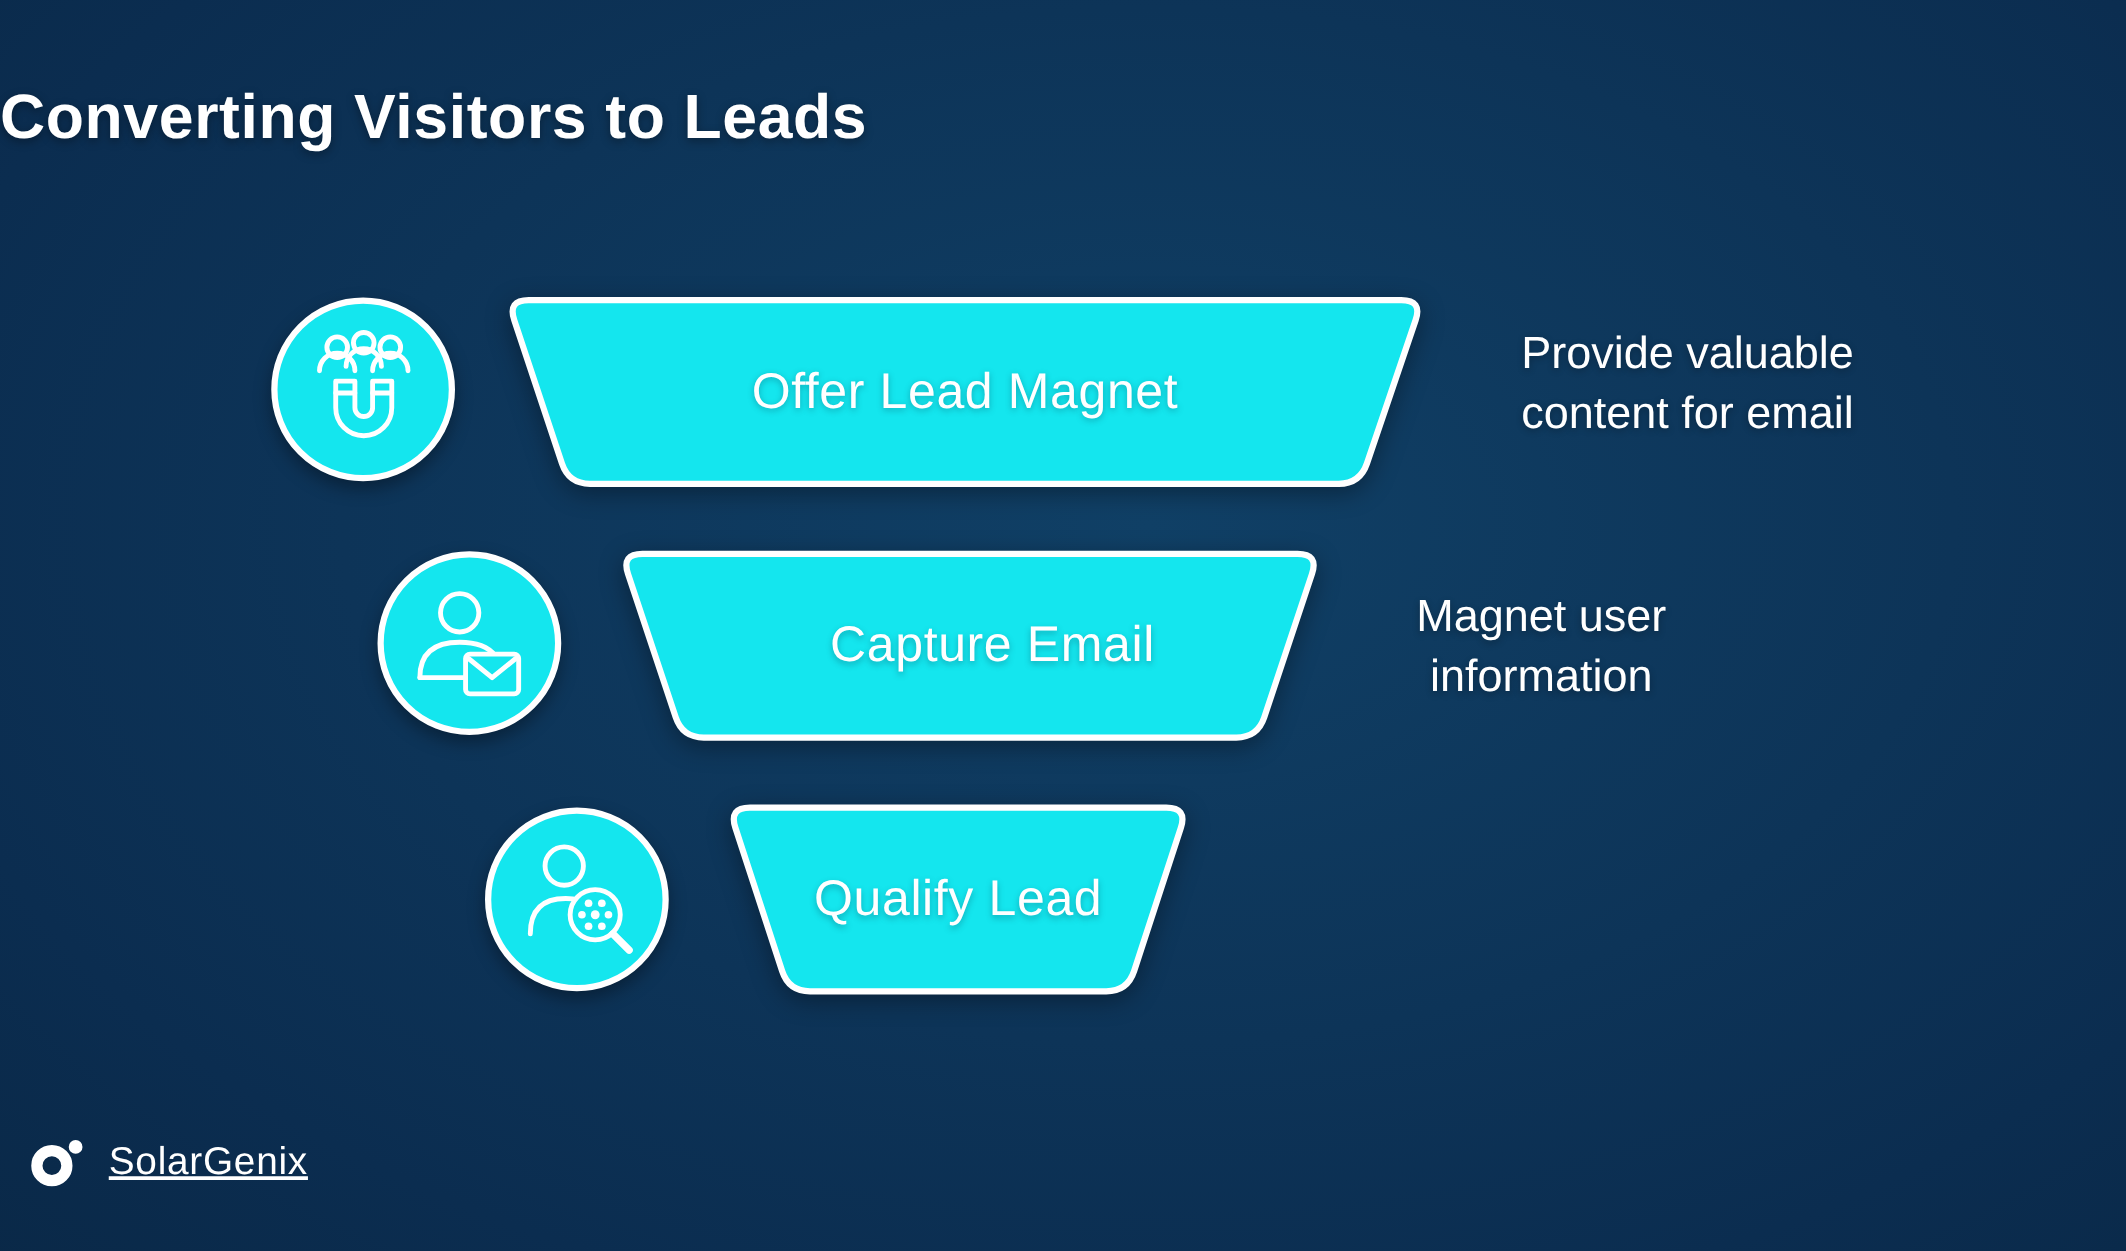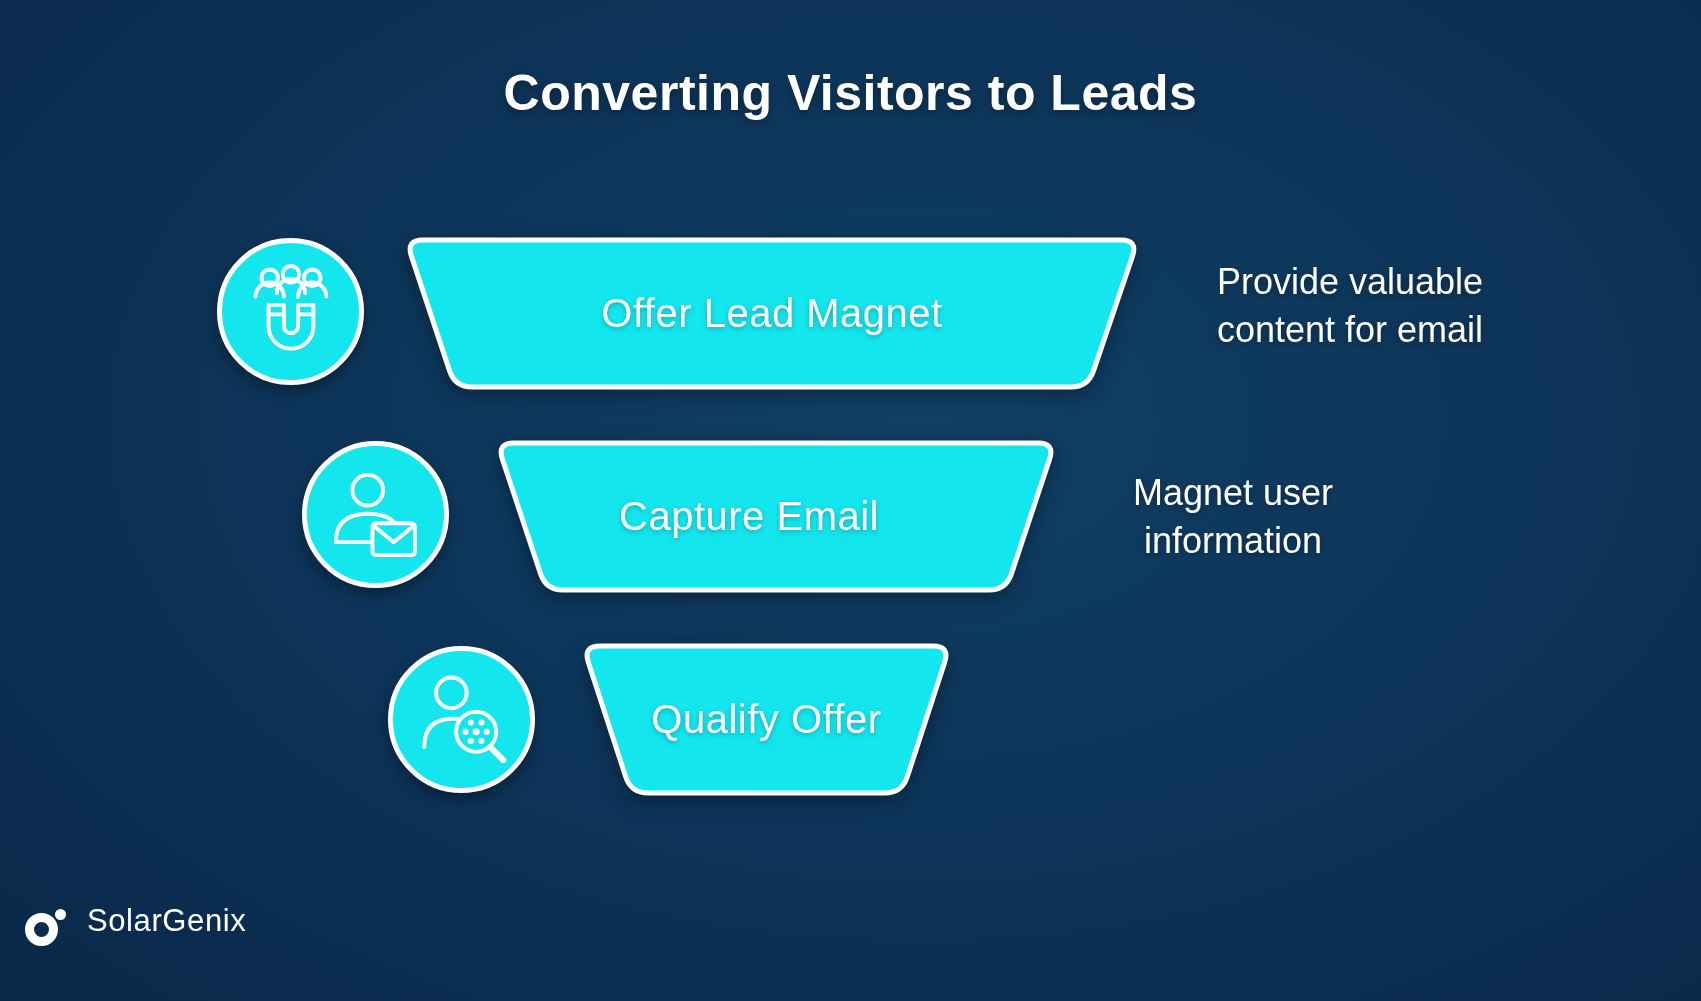--- a/index.html
+++ b/index.html
@@ -7,21 +7,21 @@
     position:relative;
     width:1701px;height:1001px;
     overflow:hidden;
     font-family:"Liberation Sans", sans-serif;
     background:
       radial-gradient(ellipse 1400px 900px at 54% 42%, #104066 0%, #0d3458 46%, #0b2d50 72%, #092745 100%);
     color:#fff;
   }
   .title{
     position:absolute;top:64px;left:0;width:100%;
-    text-align:center;
+    text-align:left;
     font-size:50px;font-weight:700;letter-spacing:.5px;
     color:#fff;
     text-shadow:0 3px 8px rgba(0,0,0,.35);
   }
   .icon-circle{
     position:absolute;width:147px;height:147px;border-radius:50%;
     background:var(--accent);
     border:5px solid #fff;
     box-sizing:border-box;
     display:flex;align-items:center;justify-content:center;
@@ -36,34 +36,34 @@
   .fs1{left:402px;top:236px;}
   .fs2{left:493px;top:439px;}
   .fs3{left:579px;top:642px;}
   .funnel-label{
     position:absolute;display:flex;align-items:center;justify-content:center;
     font-size:40px;font-weight:400;color:#fff;letter-spacing:.5px;
     text-shadow:0 2px 5px rgba(10,60,80,.35);
     pointer-events:none;
   }
   .fl1{left:402px;top:236px;width:740px;height:155px;}
-  .fl2{left:466px;top:439px;width:566px;height:155px;}
+  .fl2{left:511px;top:439px;width:566px;height:155px;}
   .fl3{left:579px;top:642px;width:375px;height:155px;}
   .desc{
     position:absolute;
     font-size:36px;font-weight:400;line-height:48px;color:#fff;
     text-shadow:0 2px 6px rgba(0,0,0,.3);
     text-align:center;
   }
   .d1{left:1180px;top:258px;width:340px;}
   .d2{left:1098px;top:469px;width:270px;}
   .d3{left:1008px;top:672px;width:240px;}
   .logo{
     position:absolute;left:25px;top:903px;height:52px;
-    display:flex;align-items:flex-start;
+    display:flex;align-items:center;text-decoration:underline;
   }
   .logo-mark{position:relative;width:46px;height:46px;}
   .logo-ring{
     position:absolute;left:0;top:10px;width:33px;height:33px;border-radius:50%;
     border:9px solid #fff;box-sizing:border-box;
   }
   .logo-dot{
     position:absolute;left:30px;top:6px;width:11px;height:11px;border-radius:50%;
     background:#fff;
   }
@@ -126,21 +126,21 @@
       <circle class="icon-dot" cx="57.5" cy="67.8" r="2.6"></circle>
       <circle class="icon-dot" cx="53" cy="60" r="2.6"></circle>
       <circle class="icon-dot" cx="57.5" cy="52.2" r="2.6"></circle>
       <circle class="icon-dot" cx="66.5" cy="52.2" r="2.6"></circle>
       <path class="icon-stroke" style="stroke-width:5" d="M74,73 L85,84"></path>
     </svg>
   </div>
   <svg class="funnel fs3" width="375" height="155">
     <path d="M9.3,20.2 Q4,4 21.0,4.0 L354.0,4.0 Q371,4 365.7,20.2 L328.3,134.8 Q323,151 306.0,151.0 L69.0,151.0 Q52,151 46.7,134.8 Z"></path>
   </svg>
-  <div class="funnel-label fl3">Qualify Offer</div>
+  <div class="funnel-label fl3">Qualify Lead</div>
 
   <div class="logo">
     <div class="logo-mark">
       <div class="logo-ring"></div>
       <div class="logo-dot"></div>
     </div>
     <div class="brand-name">SolarGenix</div>
   </div>
 
 </div>

